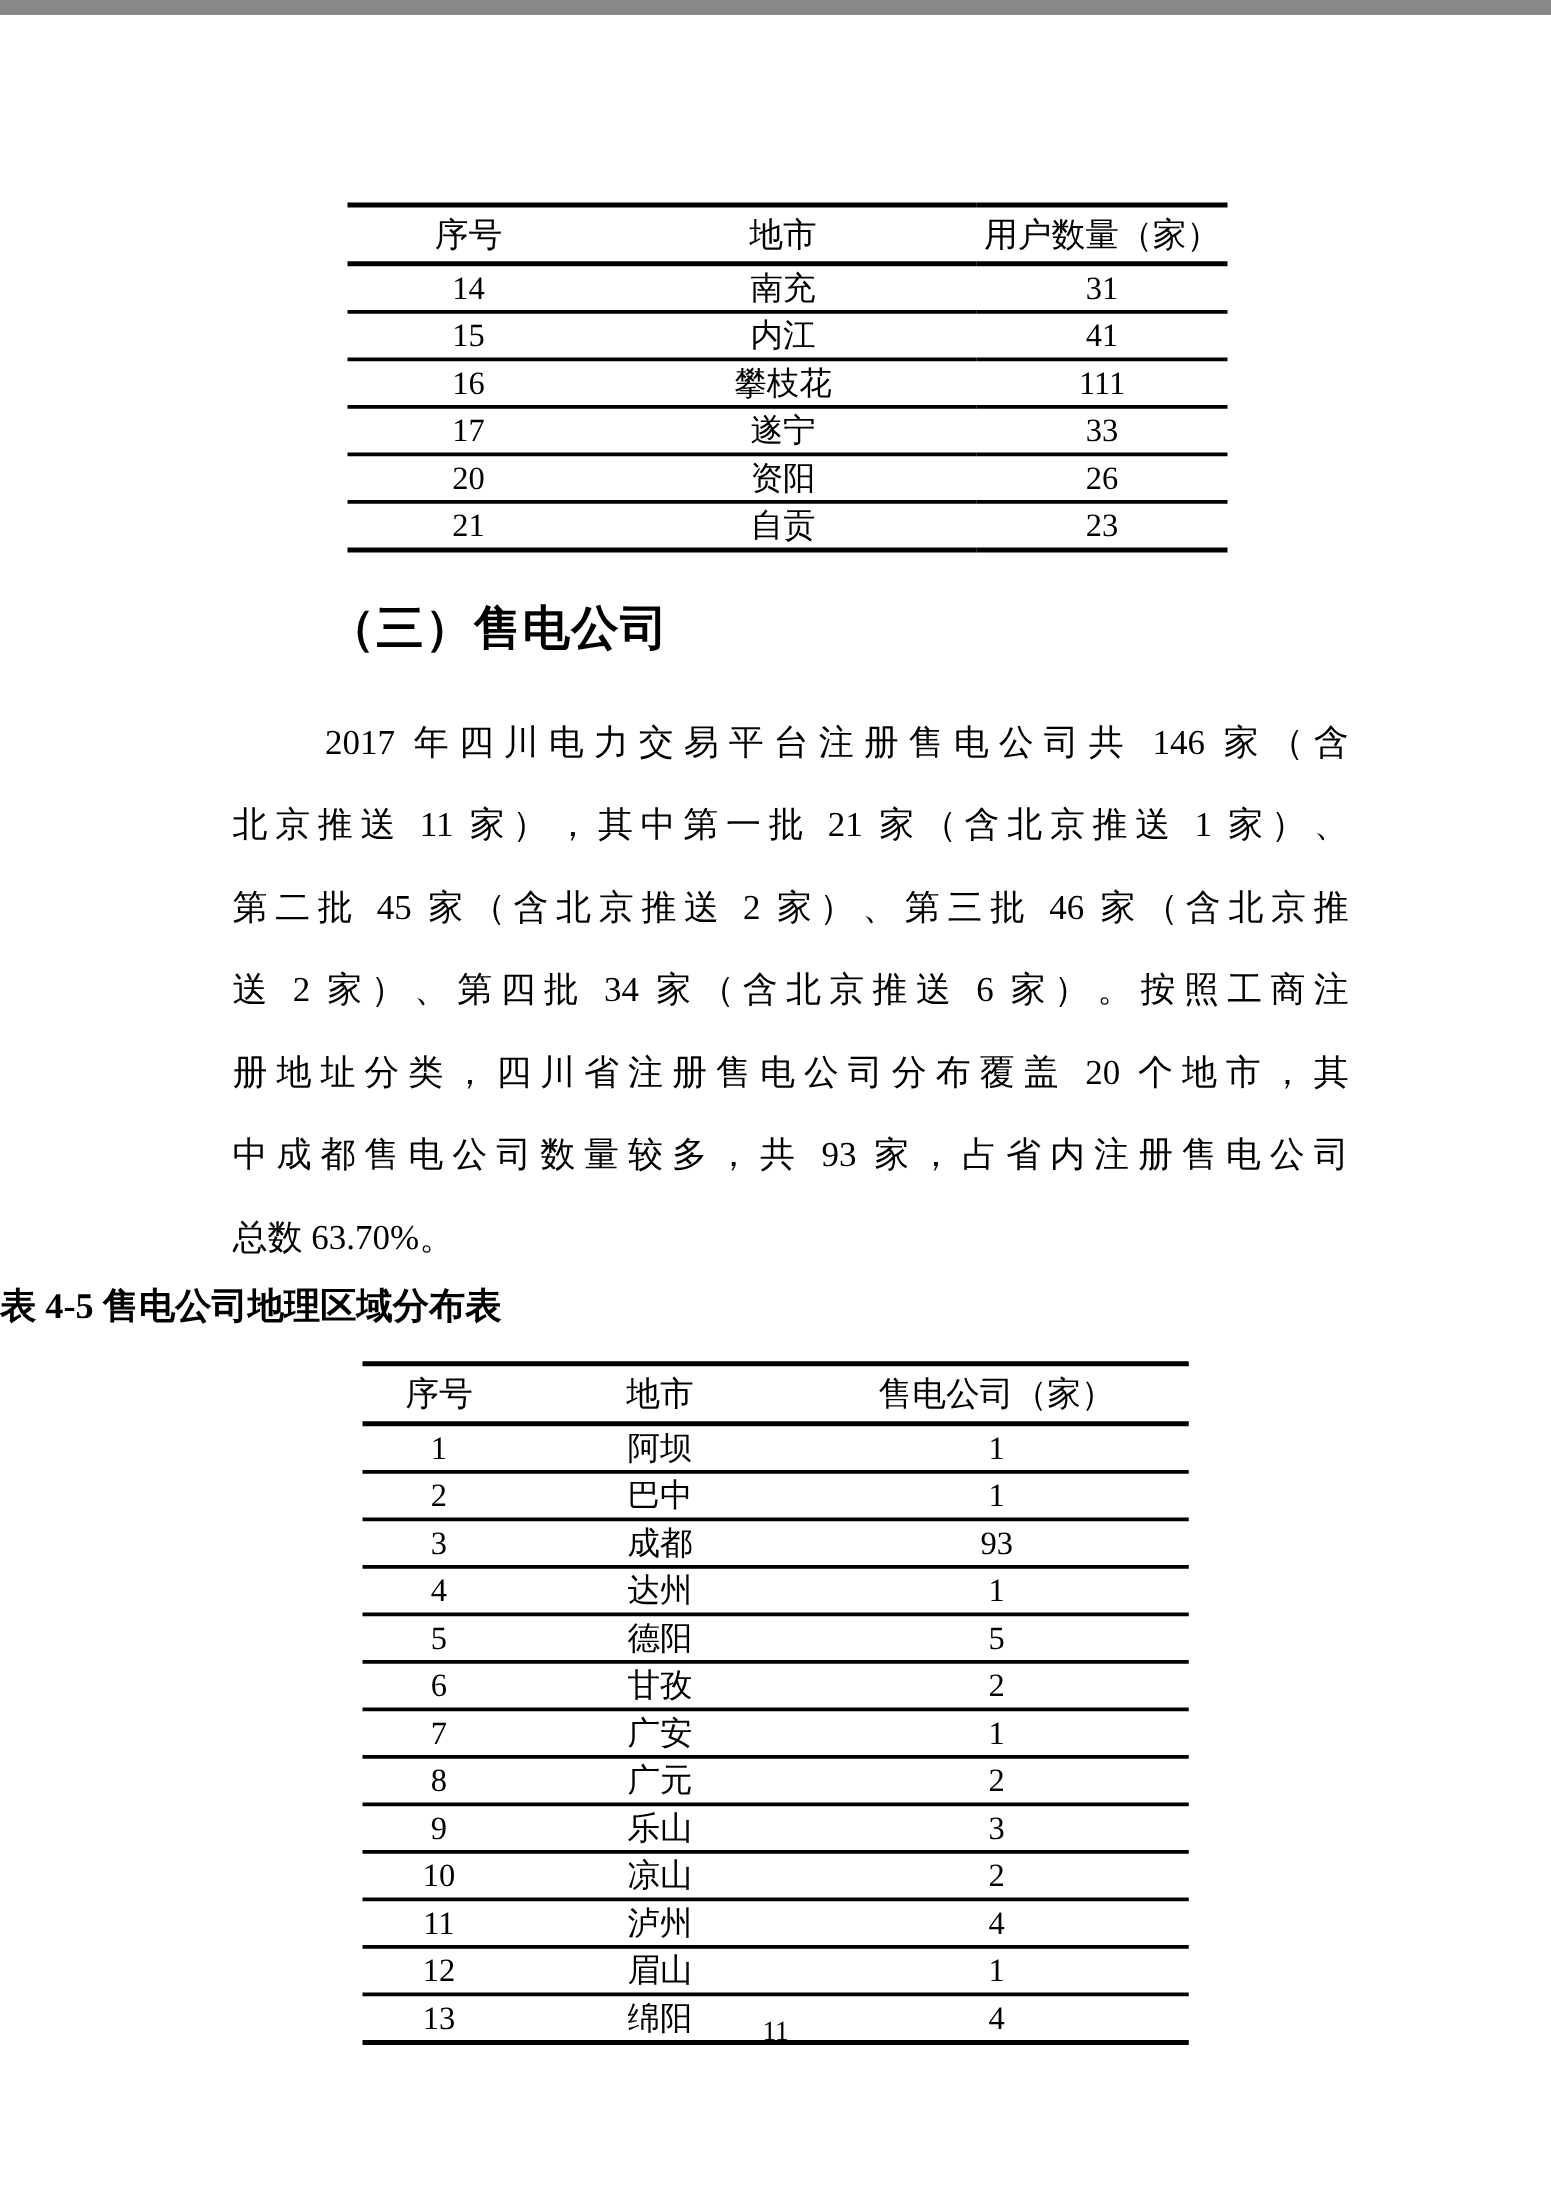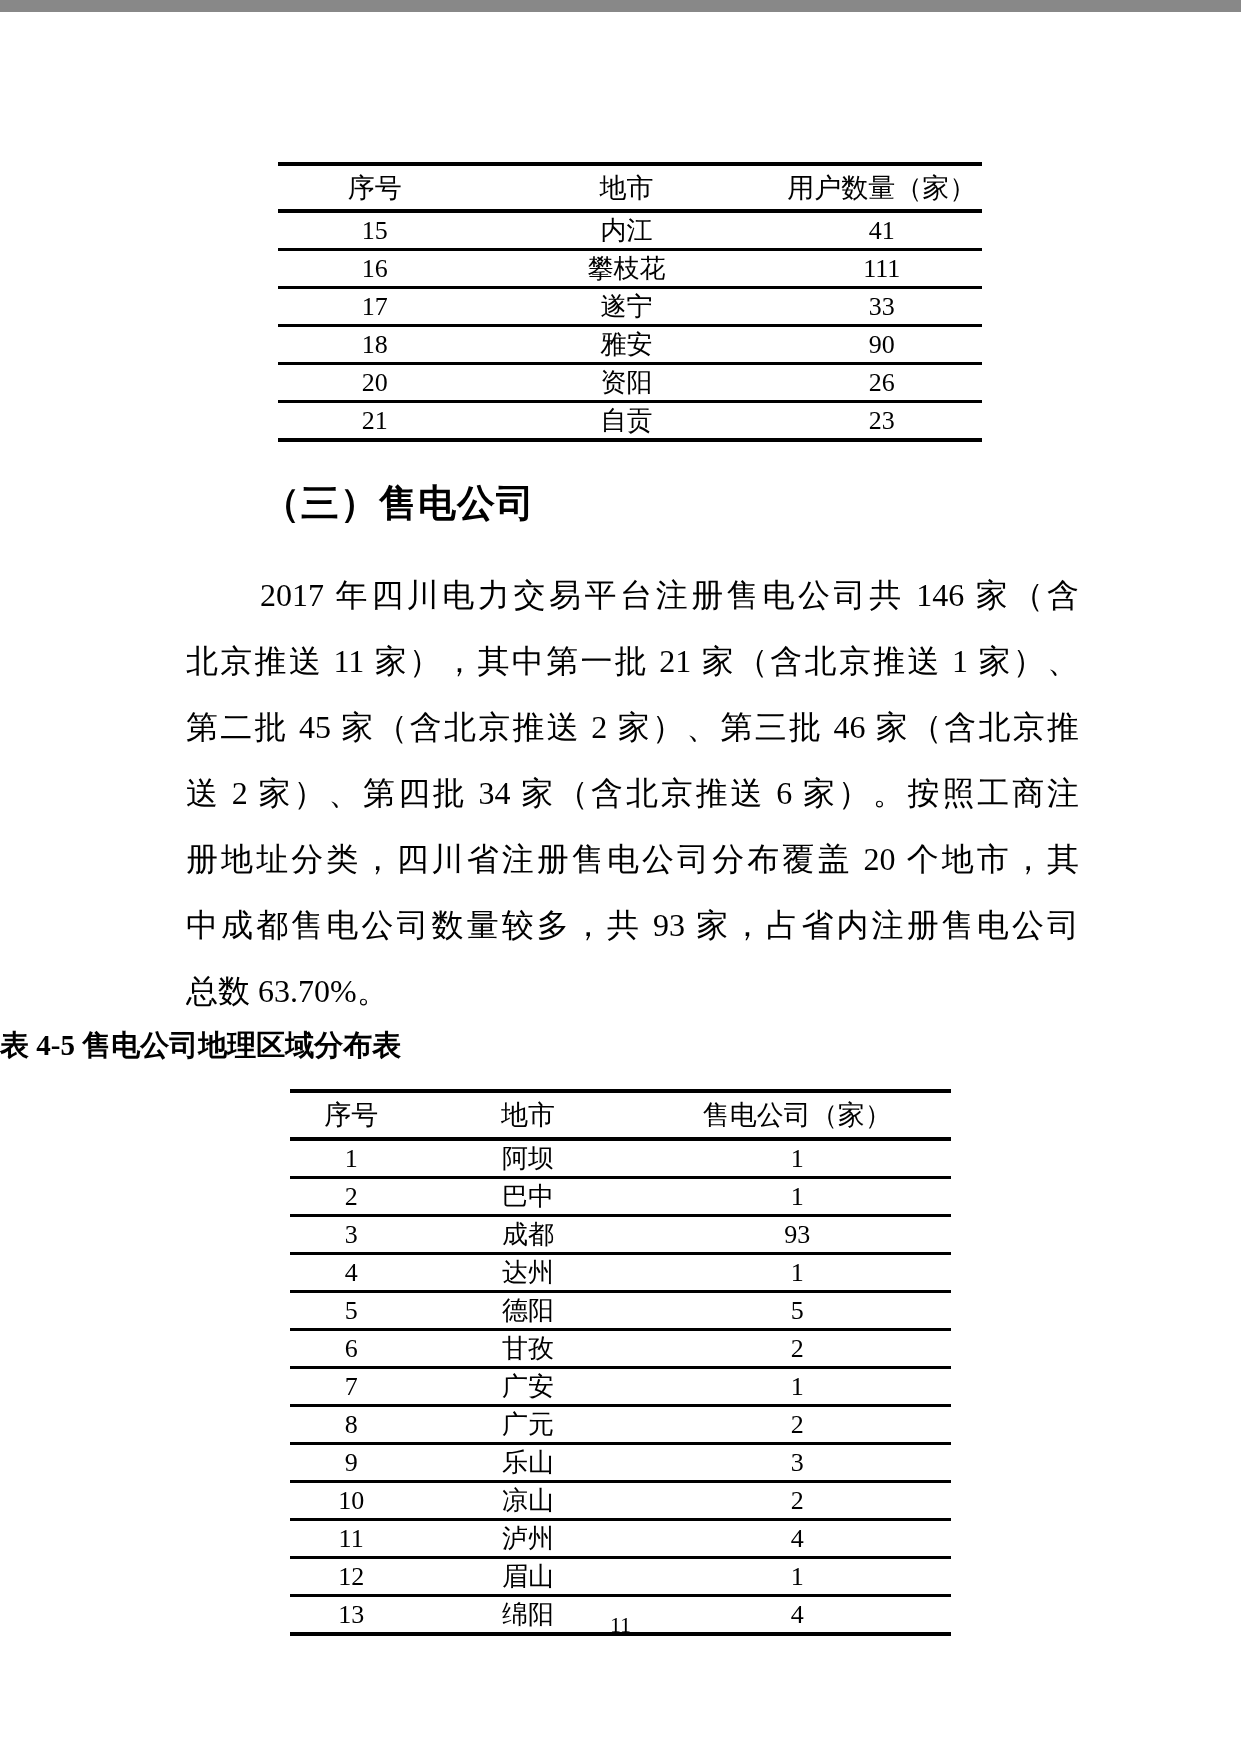--- a/index.html
+++ b/index.html
@@ -24,21 +24,21 @@
   table.doc-table tbody tr:last-child td { border-bottom:4px solid #000; }
   #table1 { top:150px; left:278px; width:704px; }
   #table2 { top:1077px; left:290px; width:661px; }
   #table2 th { height:44px; }
 
   #section-heading {
     position:absolute; top:468px; left:262px; height:46px; line-height:46px;
     font-size:38px; font-weight:bold; letter-spacing:1px;
   }
   #paragraph {
-    position:absolute; top:550px; left:186px; width:893px; font-size:32px;
+    position:absolute; top:550px; left:186px; width:893px; font-size:28px;
   }
   .para-line {
     height:66px; line-height:66px; text-align:justify; text-align-last:justify;
     overflow:hidden; white-space:normal;
   }
   .para-line.first { text-indent:74px; }
   .para-line.last { text-align:left; text-align-last:left; }
 
   #table-caption {
     position:absolute; top:1012px; left:0; width:1241px; height:42px; line-height:42px;
@@ -62,38 +62,38 @@
     </colgroup>
   <thead>
         <tr>
           <th>序号</th>
           <th>地市</th>
           <th>用户数量（家）</th>
         </tr>
       </thead>
       <tbody>
         <tr>
+          <td>14</td>
+          <td>南充</td>
+          <td>31</td>
+        </tr>
+        <tr>
           <td>15</td>
           <td>内江</td>
           <td>41</td>
         </tr>
         <tr>
           <td>16</td>
           <td>攀枝花</td>
           <td>111</td>
         </tr>
         <tr>
           <td>17</td>
           <td>遂宁</td>
           <td>33</td>
-        </tr>
-        <tr>
-          <td>18</td>
-          <td>雅安</td>
-          <td>90</td>
         </tr>
         <tr>
           <td>20</td>
           <td>资阳</td>
           <td>26</td>
         </tr>
         <tr>
           <td>21</td>
           <td>自贡</td>
           <td>23</td>

